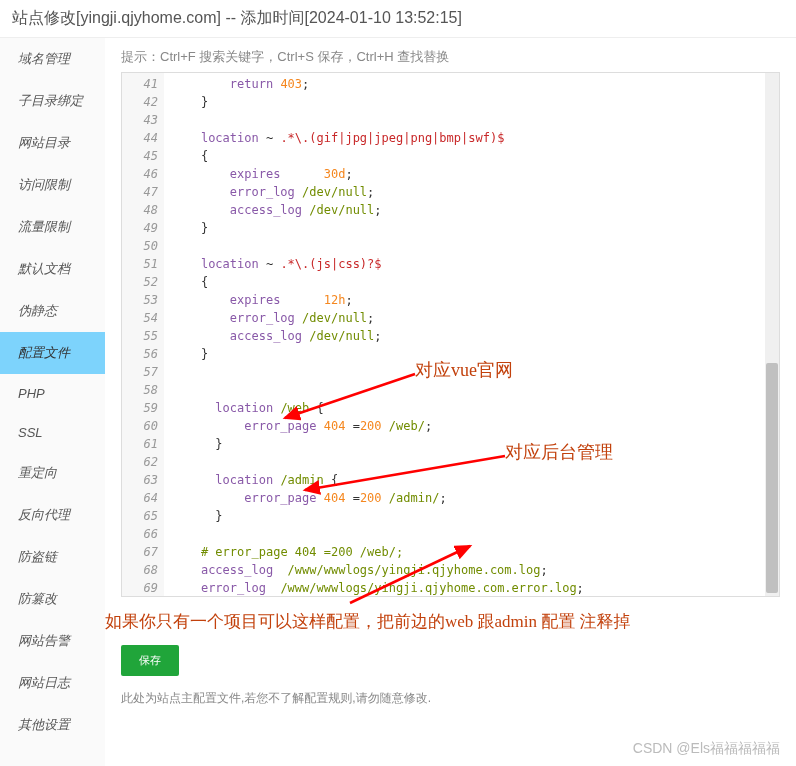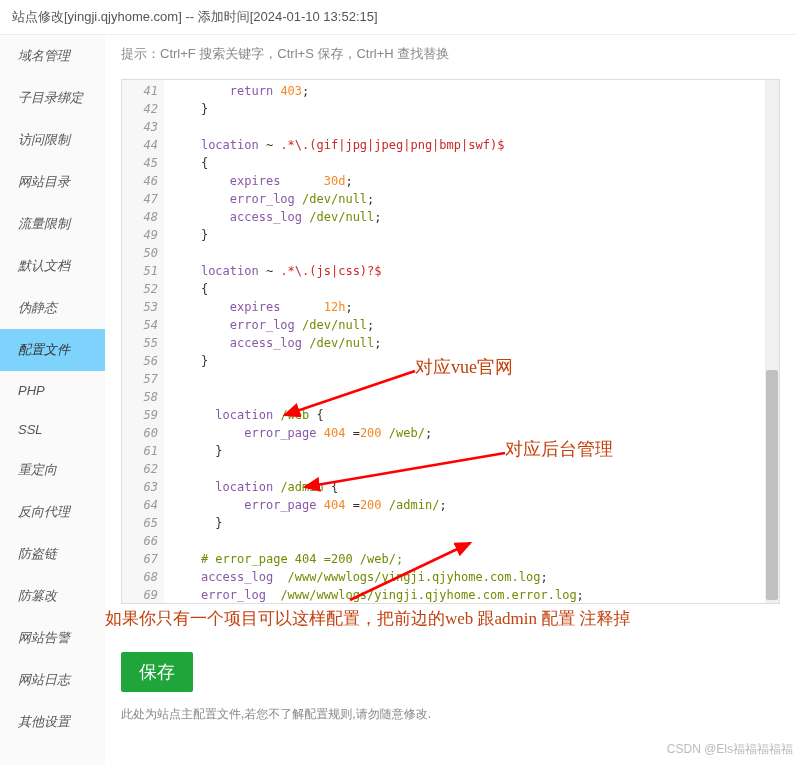--- a/index.html
+++ b/index.html
@@ -1,52 +1,52 @@
 <!DOCTYPE html>
 <html><head>
   <meta charset="utf-8">
   <style>
     * { margin: 0; padding: 0; box-sizing: border-box; }
     body { font-family: "Microsoft YaHei", "PingFang SC", sans-serif; font-size: 13px; background: #fff; width: 796px; height: 766px; overflow: hidden; position: relative; }
-    .header { padding: 8px 12px; color: #555; font-size: 13px; border-bottom: 1px solid #eee; }
+    .header { padding: 8px 12px; color: #555; font-size: 16px; border-bottom: 1px solid #eee; }
     .main { display: flex; height: calc(100% - 36px); }
     .sidebar { width: 105px; background: #fafafa; display: flex; flex-direction: column; font-style: italic; }
     .sidebar-item { padding: 12px 18px; color: #555; cursor: pointer; font-size: 13px; }
     .sidebar-item.active { background: #7dd3fc; color: #333; }
     .content { flex: 1; padding: 10px 16px; position: relative; overflow: hidden; }
-    .hint { color: #888; font-size: 13px; margin-bottom: 16px; }
+    .hint { color: #888; font-size: 13px; margin-bottom: 6px; }
     .editor { border: 1px solid #ddd; height: 525px; overflow: hidden; position: relative; font-family: Consolas, Monaco, monospace; font-size: 12px; line-height: 18px; }
     .gutter { position: absolute; left: 0; top: 0; width: 42px; background: #f7f7f7; text-align: right; color: #999; padding-top: 2px; }
     .gutter div { padding-right: 6px; height: 18px; font-style: italic; }
     .code-area { position: absolute; left: 42px; top: 2px; right: 0; white-space: pre; color: #333; }
     .code-line { height: 18px; padding-left: 8px; }
     .kw { color: #8959a8; }
     .str { color: #c82829; }
     .num { color: #f5871f; }
     .path { color: #718c00; }
     .cmt { color: #718c00; }
     .scrollbar { position: absolute; right: 0; top: 0; width: 14px; height: 100%; background: #f0f0f0; }
     .scrollbar-thumb { position: absolute; right: 1px; width: 12px; background: #c0c0c0; border-radius: 2px; }
     .annotation { position: absolute; color: #c2410c; font-size: 18px; font-family: "Microsoft YaHei"; pointer-events: none; font-weight: 500; }
     .arrow { position: absolute; pointer-events: none; }
-    .save-btn { background: #20a53a; color: #fff; border: none; padding: 8px 18px; font-size: 18px; cursor: pointer; border-radius: 2px; margin-top: 14px; }
+    .save-btn { background: #20a53a; color: #fff; border: none; padding: 8px 18px; font-size: 11px; cursor: pointer; border-radius: 2px; margin-top: 14px; }
     .footer-note { color: #888; font-size: 12px; margin-top: 14px; }
-    .watermark { position: absolute; bottom: 8px; right: 3px; color: #bbb; font-size: 12px; }
+    .watermark { position: absolute; bottom: 8px; right: 16px; color: #bbb; font-size: 14px; }
   </style>
 </head>
 <body>
 
 <div class="header">站点修改[yingji.qjyhome.com] -- 添加时间[2024-01-10 13:52:15]</div>
 
 <div class="main">
   <div class="sidebar" id="sidebar">
       <div class="sidebar-item">域名管理</div>
       <div class="sidebar-item">子目录绑定</div>
+      <div class="sidebar-item">网站目录</div>
       <div class="sidebar-item">访问限制</div>
-      <div class="sidebar-item">网站目录</div>
       <div class="sidebar-item">流量限制</div>
       <div class="sidebar-item">默认文档</div>
       <div class="sidebar-item">伪静态</div>
       <div class="sidebar-item active">配置文件</div>
       <div class="sidebar-item">PHP</div>
       <div class="sidebar-item">SSL</div>
       <div class="sidebar-item">重定向</div>
       <div class="sidebar-item">反向代理</div>
       <div class="sidebar-item">防盗链</div>
       <div class="sidebar-item">防篡改</div>

